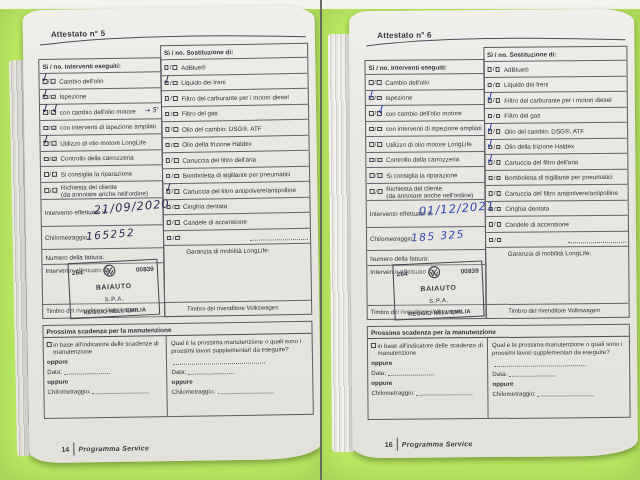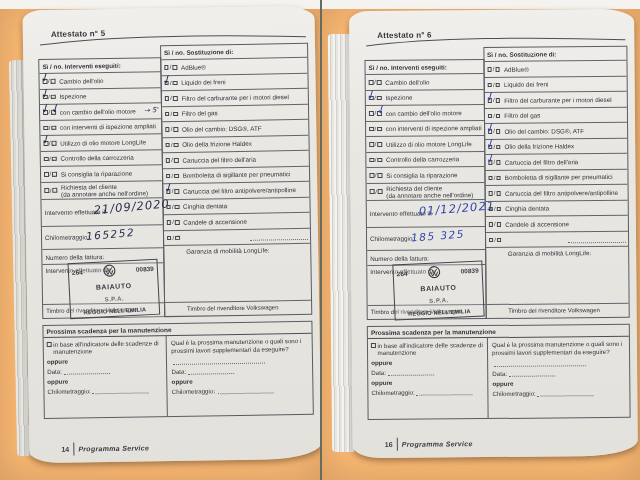--- a/index.html
+++ b/index.html
@@ -1,17 +1,17 @@
 <!DOCTYPE html>
 <html><head>
 <meta charset="utf-8">
 <style>
   html,body{margin:0;padding:0;width:640px;height:480px;overflow:hidden;background:#6e7264;
     font-family:"Liberation Sans",sans-serif;}
-  .photo{position:absolute;top:0;width:320px;height:480px;background:#fdba74;overflow:hidden;
+  .photo{position:absolute;top:0;width:320px;height:480px;background:#bef264;overflow:hidden;
     box-shadow:inset 0 0 40px rgba(0,0,0,.18);}
   #photoL{left:0;border-right:2px solid #676b5d;}
   #photoR{left:322px;width:318px;}
   .glare{position:absolute;top:0;left:0;right:0;height:9px;background:#f4f3f0;}
   .stack{position:absolute;border-radius:4px;
     background:repeating-linear-gradient(90deg,#e9e7e1 0 2px,#c7c5be 2px 3px,#dbd9d3 3px 5px);}
   #photoL .stack{left:13px;top:60px;bottom:24px;width:17px;transform:rotate(-1.2deg);}
   #photoR .stack{left:8px;top:34px;bottom:28px;width:24px;transform:rotate(-.6deg);
     background:repeating-linear-gradient(90deg,#f4f3ef 0 2px,#d2d0ca 2px 3px,#e8e6e1 3px 5px);}
   .paper{position:absolute;background:linear-gradient(180deg,#f0efeb 0%,#e9e7e2 30%,#e3e1db 100%);

